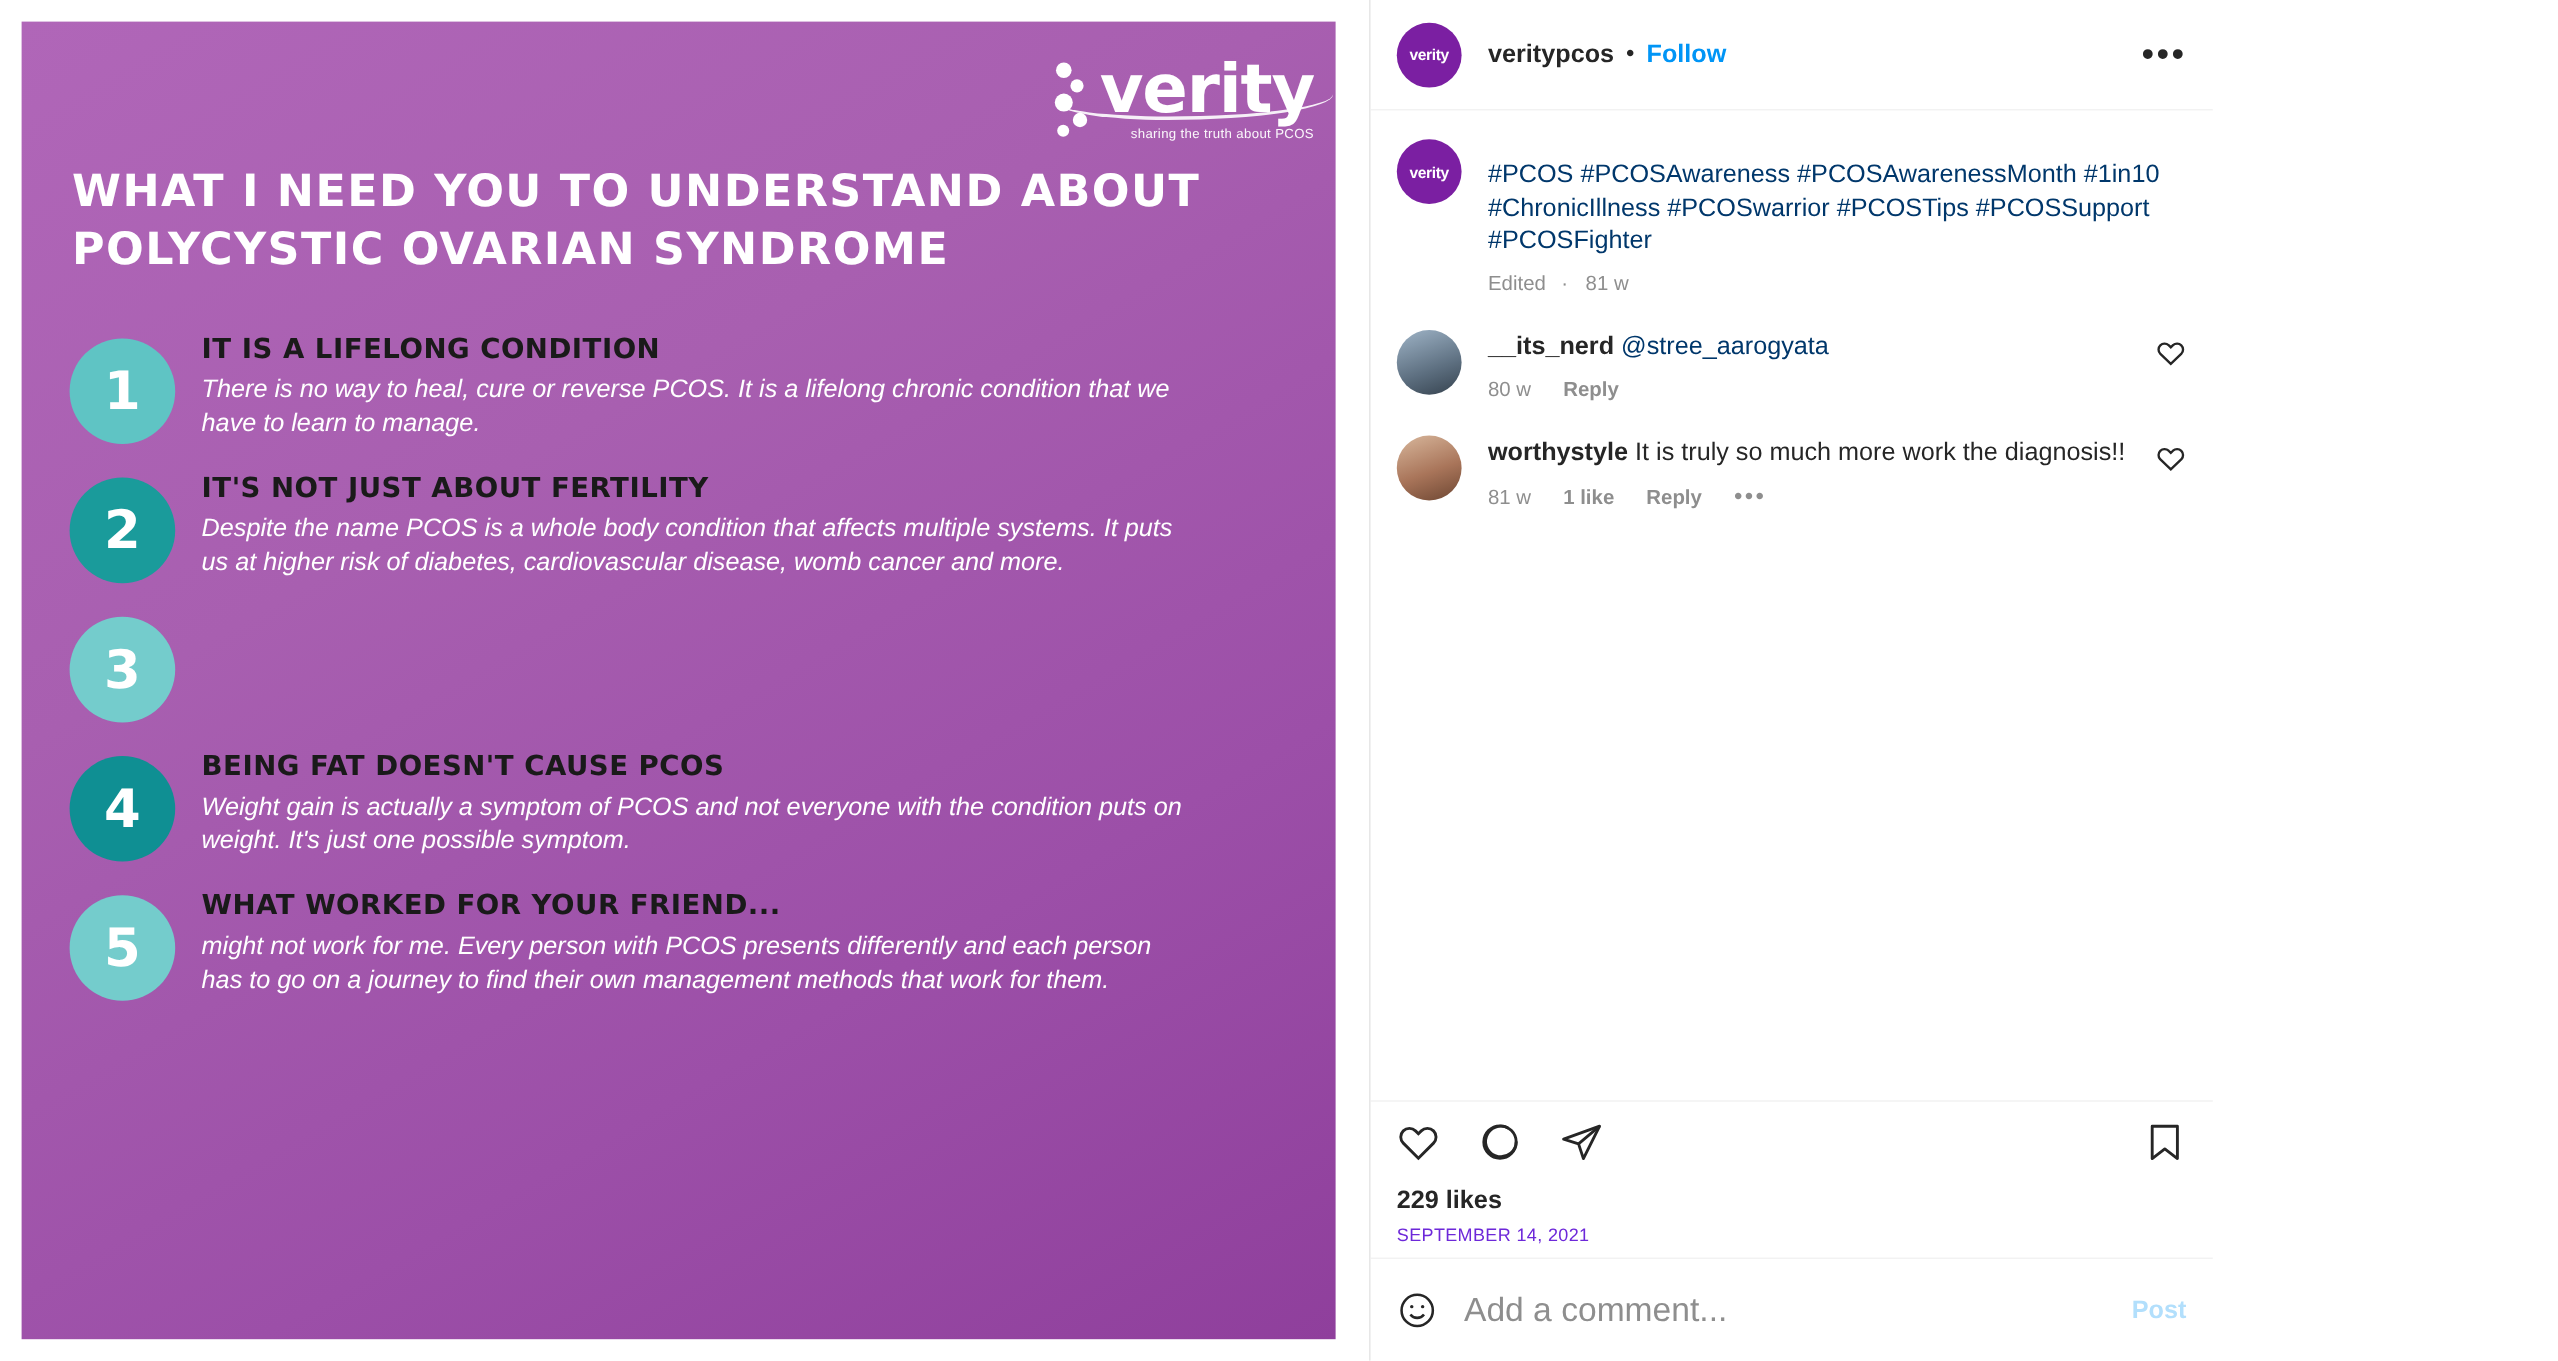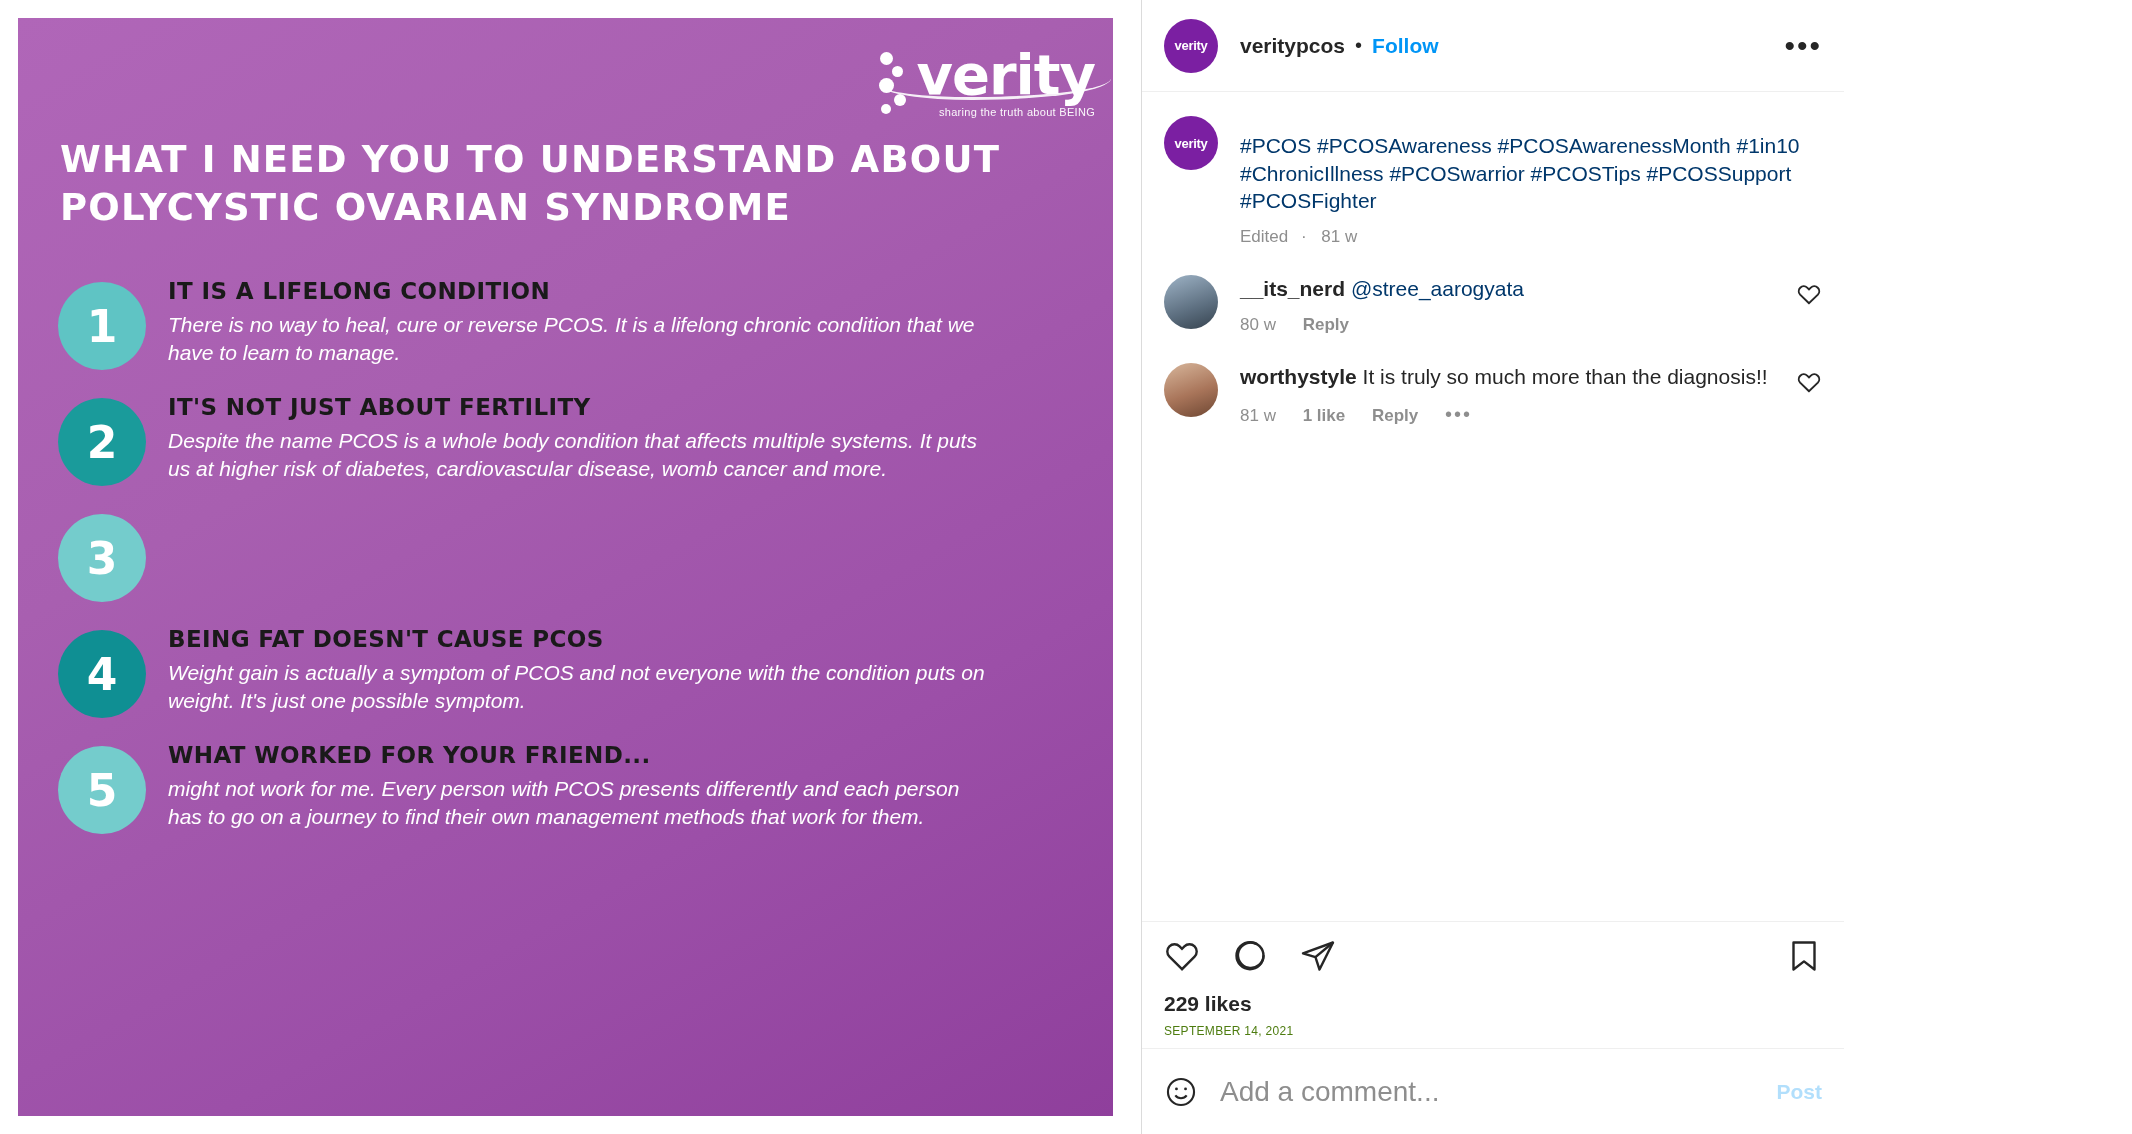--- a/index.html
+++ b/index.html
@@ -232,22 +232,22 @@
   .action-icons .ic { margin-right: 32px; cursor: pointer; }
   .action-icons .save { margin-left: auto; margin-right: 0; cursor: pointer; }
   .likes {
     margin-top: 14px;
     font-size: 21px;
     font-weight: 700;
     color: #262626;
   }
   .date {
     margin-top: 8px;
-    font-size: 12px;
-    color: #4d7c0f;
+    font-size: 15px;
+    color: #6d28d9;
     letter-spacing: .3px;
   }
   .ig-add {
     border-top: 1px solid #efefef;
     display: flex;
     align-items: center;
     padding: 18px 22px;
     height: 86px;
     flex: 0 0 86px;
   }
@@ -279,21 +279,21 @@
       <div class="verity-logo">
         <div class="verity-dots">
           <span class="vd1"></span>
             <span class="vd2"></span>
             <span class="vd3"></span>
           <span class="vd4"></span>
             <span class="vd5"></span>
         </div>
         <div>
           <div class="verity-word">verity</div>
-          <div class="verity-tag">sharing the truth about BEING</div>
+          <div class="verity-tag">sharing the truth about PCOS</div>
         </div>
       </div>
       <div class="verity-swish"></div>
 
       <div class="poster-title">WHAT I NEED YOU TO UNDERSTAND ABOUT POLYCYSTIC OVARIAN SYNDROME</div>
 
       <div class="points">
         <div class="point">
           <div class="bubble b1">1</div>
           <div class="ptext">
@@ -378,21 +378,21 @@
         </div>
       </div>
 
       <div class="comment-row">
         <div class="c-av">
           <div class="avatar photo2"></div>
         </div>
         <div class="c-main">
           <div class="c-text">
             <span class="c-user">worthystyle</span>
-            <span>It is truly so much more than the diagnosis!!</span>
+            <span>It is truly so much more work the diagnosis!!</span>
           </div>
           <div class="c-meta">
             <span>81 w</span>
             <span class="strong">1 like</span>
             <span class="strong">Reply</span>
             <span class="mdots">•••</span>
           </div>
         </div>
         <div class="heart-small">
           <svg viewBox="0 0 24 24" fill="none" stroke="#262626" stroke-width="1.8">

